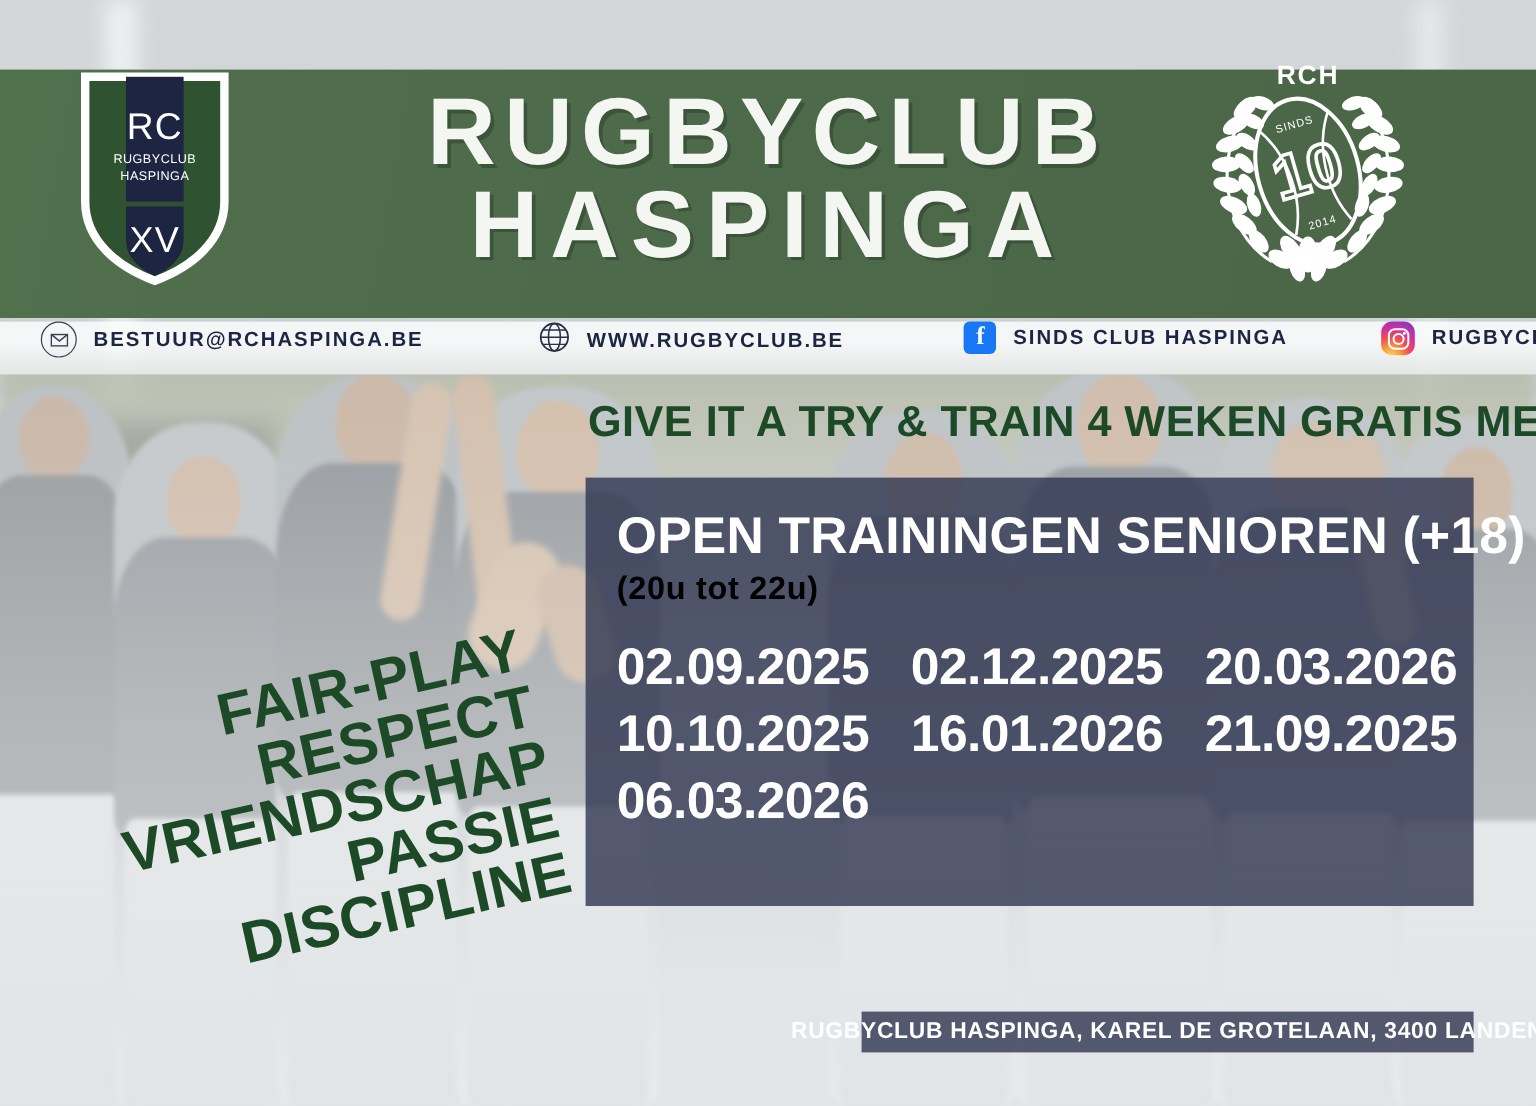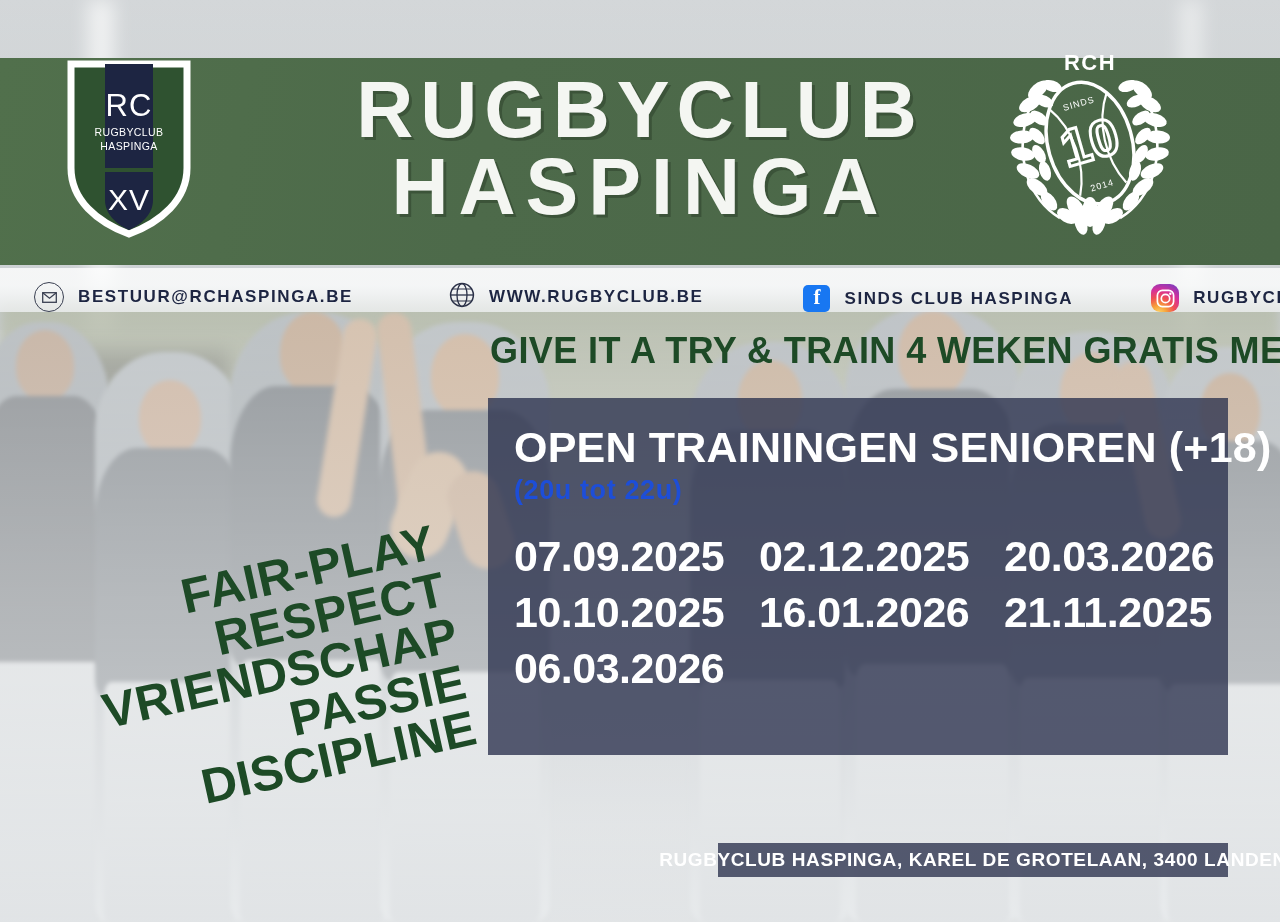--- a/index.html
+++ b/index.html
@@ -132,21 +132,21 @@
   
   .contact-bar {
     position: absolute;
     left: 0; top: 268px;
     width: 1280px; height: 44px;
     background: linear-gradient(180deg,
         rgba(255,255,255,0.80) 0%,
         rgba(250,251,251,0.88) 40%,
         rgba(236,238,239,0.84) 100%);
     display: flex;
-    align-items: flex-end;
+    align-items: flex-start;
     z-index: 6;
   }
   .contact-item {
     display: flex;
     align-items: center;
     gap: 14px;
   }
   .contact-item .label {
     color: #1d2542;
     font-family: "Liberation Sans Narrow", "Liberation Sans", sans-serif;
@@ -241,21 +241,21 @@
   .panel-title {
     color: #ffffff;
     font-family: "Liberation Sans Narrow", "Liberation Sans", sans-serif;
     font-weight: bold;
     font-size: 43px;
     letter-spacing: 0.2px;
     line-height: 1;
     white-space: nowrap;
   }
   .panel-subtitle {
-    color: #1d4ed8;
+    color: #000000;
     font-family: "Liberation Sans Narrow", "Liberation Sans", sans-serif;
     font-weight: bold;
     font-size: 27px;
     letter-spacing: 0.6px;
     margin-top: 6px;
   }
   .dates-grid {
     margin-top: 26px;
     display: grid;
     grid-template-columns: 245px 245px 230px;
@@ -496,26 +496,26 @@
     <div>RESPECT</div>
     <div>VRIENDSCHAP</div>
     <div>PASSIE</div>
     <div>DISCIPLINE</div>
   </div>
 
   <div class="info-panel">
     <div class="panel-title">OPEN TRAININGEN SENIOREN (+18)</div>
     <div class="panel-subtitle">(20u tot 22u)</div>
     <div class="dates-grid">
-      <div class="date-cell">07.09.2025</div>
+      <div class="date-cell">02.09.2025</div>
       <div class="date-cell">02.12.2025</div>
       <div class="date-cell">20.03.2026</div>
       <div class="date-cell">10.10.2025</div>
       <div class="date-cell">16.01.2026</div>
-      <div class="date-cell">21.11.2025</div>
+      <div class="date-cell">21.09.2025</div>
       <div class="date-cell">06.03.2026</div>
       <div class="date-cell empty"></div>
     </div>
   </div>
 
   <div class="address-bar">
     <span class="txt">RUGBYCLUB HASPINGA, KAREL DE GROTELAAN, 3400 LANDEN</span>
   </div>
 
 </div>

